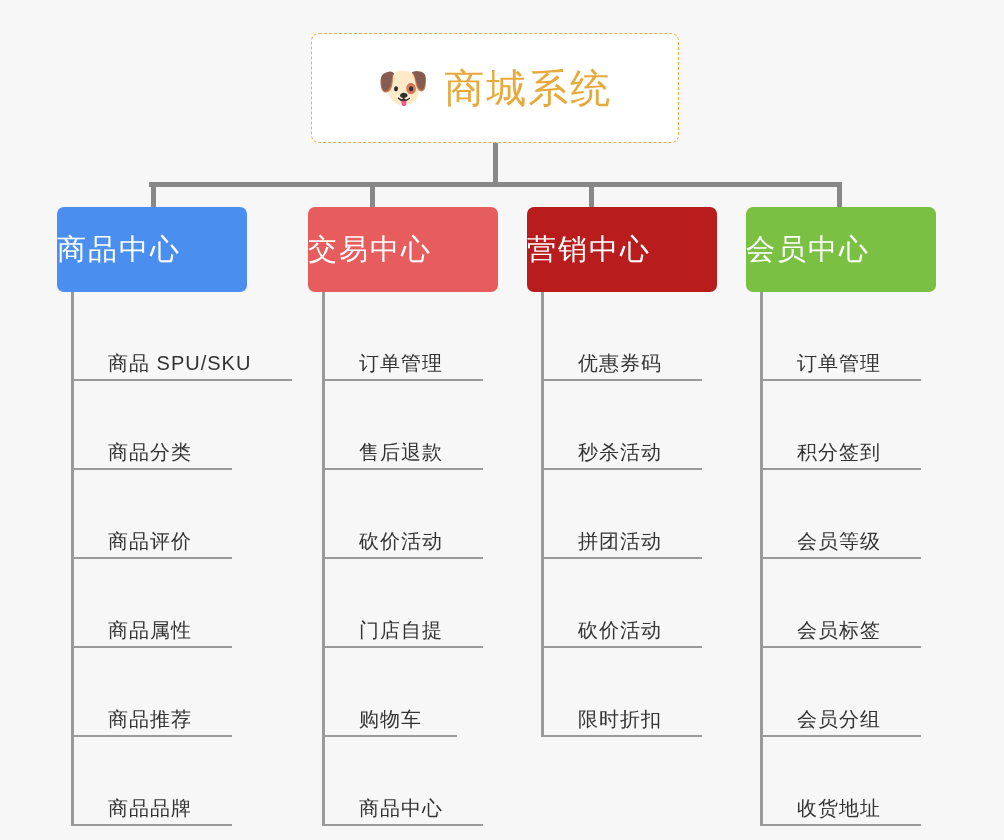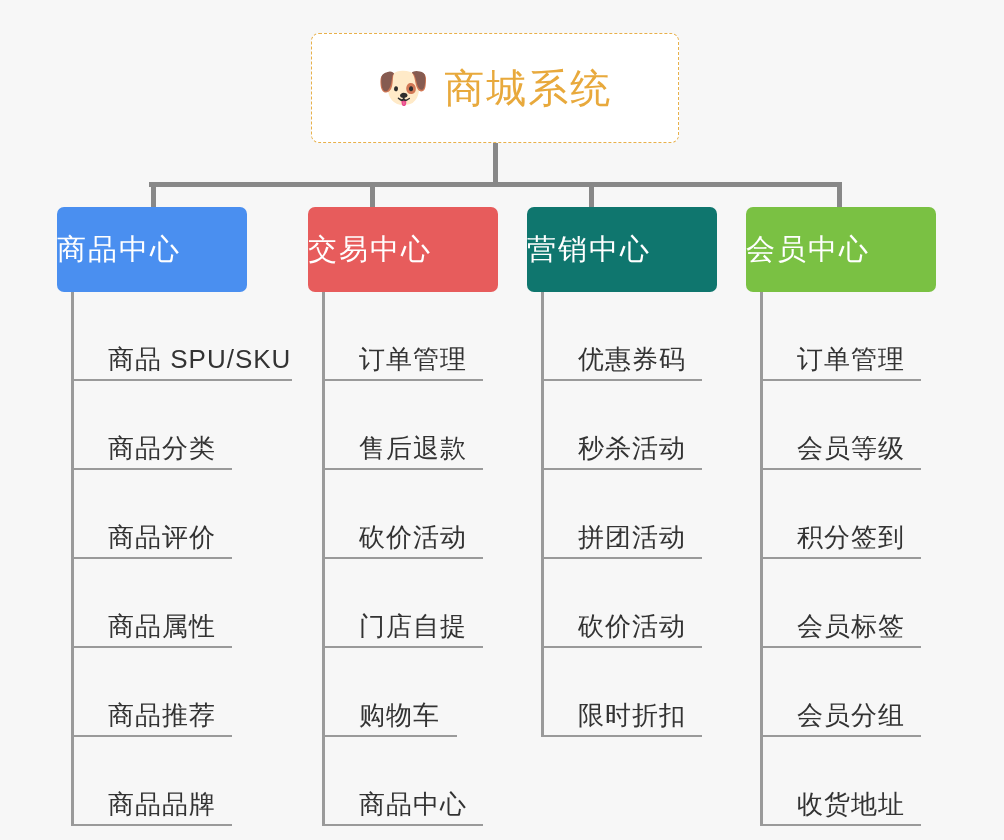--- a/index.html
+++ b/index.html
@@ -112,21 +112,21 @@
     padding-bottom: 3px;
   }
   .child-underline {
     position: absolute;
     left: 0;
     bottom: 0;
     height: 2px;
     background: #9a9a9a;
   }
   .child-label {
-    font-size: 26px;
+    font-size: 20px;
     color: #333333;
     line-height: 1.1;
     white-space: nowrap;
     letter-spacing: 1px;
     position: relative;
     bottom: 4px;
   }
 </style>
 </head>
 <body>
@@ -204,21 +204,21 @@
             <span class="child-label">购物车</span>
             <div class="child-underline" style="width: 132px;"></div>
           </div>
           <div class="child-item">
             <span class="child-label">商品中心</span>
             <div class="child-underline" style="width: 158px;"></div>
           </div>
         </div>
       </div>
       <div class="column" style="left: 527px;">
-        <div class="cat-box" style="background: #0f766e;">
+        <div class="cat-box" style="background: #b91c1c;">
           <span class="cat-label">营销中心</span>
         </div>
         <div class="child-list">
           <div class="child-item">
             <span class="child-label">优惠券码</span>
             <div class="child-underline" style="width: 158px;"></div>
           </div>
           <div class="child-item">
             <span class="child-label">秒杀活动</span>
             <div class="child-underline" style="width: 158px;"></div>
@@ -240,28 +240,28 @@
       <div class="column" style="left: 746px;">
         <div class="cat-box" style="background: rgb(122, 193, 67);">
           <span class="cat-label">会员中心</span>
         </div>
         <div class="child-list">
           <div class="child-item">
             <span class="child-label">订单管理</span>
             <div class="child-underline" style="width: 158px;"></div>
           </div>
           <div class="child-item">
+            <span class="child-label">积分签到</span>
+            <div class="child-underline" style="width: 158px;"></div>
+          </div>
+          <div class="child-item">
             <span class="child-label">会员等级</span>
             <div class="child-underline" style="width: 158px;"></div>
           </div>
           <div class="child-item">
-            <span class="child-label">积分签到</span>
-            <div class="child-underline" style="width: 158px;"></div>
-          </div>
-          <div class="child-item">
             <span class="child-label">会员标签</span>
             <div class="child-underline" style="width: 158px;"></div>
           </div>
           <div class="child-item">
             <span class="child-label">会员分组</span>
             <div class="child-underline" style="width: 158px;"></div>
           </div>
           <div class="child-item">
             <span class="child-label">收货地址</span>
             <div class="child-underline" style="width: 158px;"></div>

